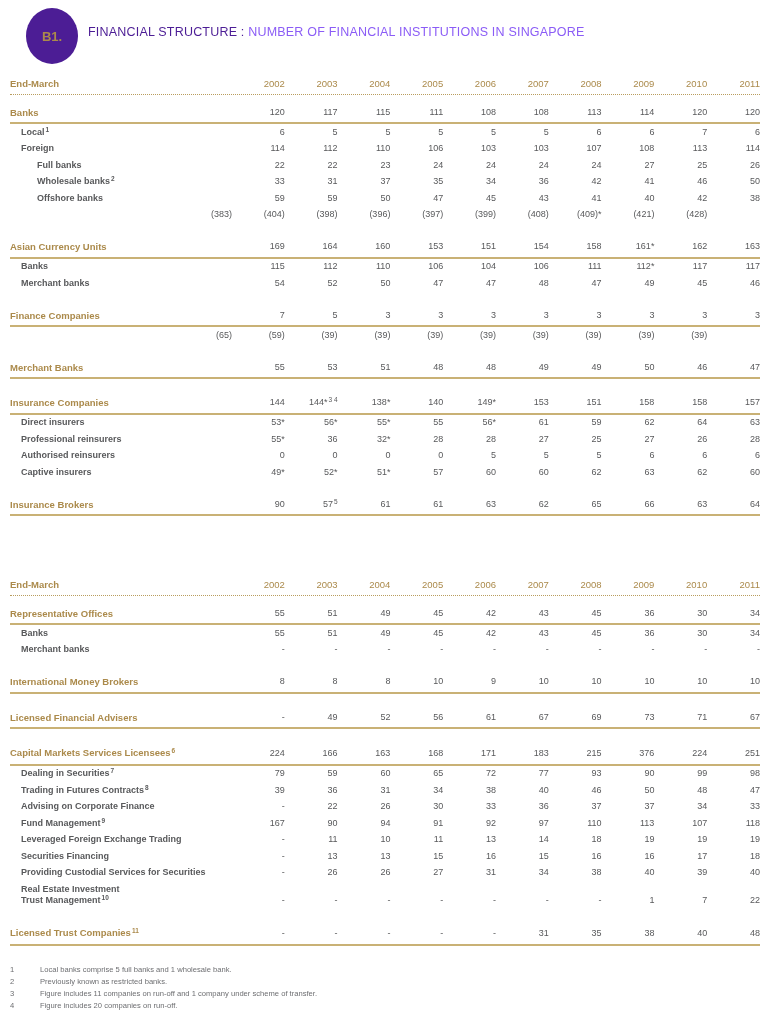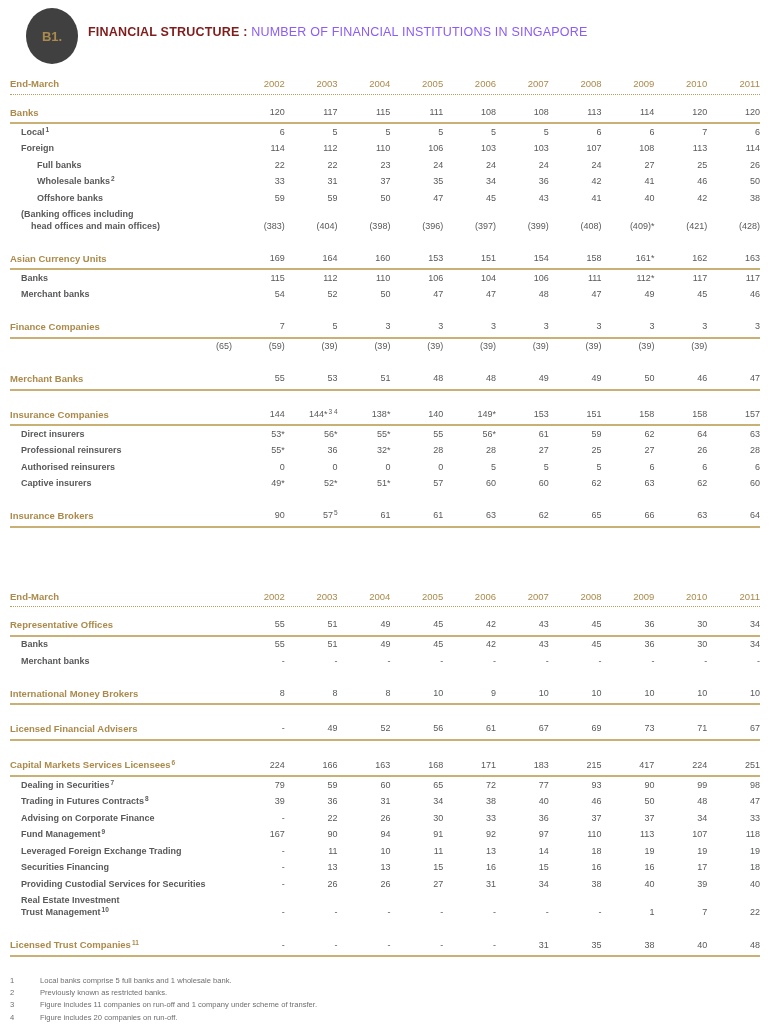--- a/index.html
+++ b/index.html
@@ -8,26 +8,26 @@
     font-family:"Liberation Sans","DejaVu Sans",sans-serif;
     color:#58595b;
     width:770px; height:1029px; overflow:hidden; position:relative;
   }
   .page { padding:0 10px; }
 
   
   .doc-header { position:relative; height:74px; }
   .badge {
     position:absolute; left:16px; top:8px; width:52px; height:56px;
-    background:#404040; border-radius:50%;
+    background:#4c1d95; border-radius:50%;
     display:flex; align-items:center; justify-content:center;
     color:#ab8a4b; font-weight:bold; font-size:13px;
   }
   .title-line { position:absolute; left:78px; top:25px; font-size:12.5px; letter-spacing:.2px; }
-  .title-bold { color:#7f1d1d; font-weight:bold; }
+  .title-bold { color:#4c1d95; font-weight:normal; }
   .title-rest { color:#8b5cf6; font-weight:normal; }
 
   
   .tbl { width:750px; }
   .row {
     display:grid;
     grid-template-columns:222px repeat(10,1fr);
     align-items:end;
     font-size:9px; line-height:11.5px;
   }
@@ -156,21 +156,20 @@
             <div class="val">50</div>
             <div class="val">47</div>
             <div class="val">45</div>
             <div class="val">43</div>
             <div class="val">41</div>
             <div class="val">40</div>
             <div class="val">42</div>
             <div class="val">38</div>
           </div>
           <div class="row sub-row ind-1">
-            <div class="lbl">(Banking offices including<span class="l2 hang">head offices and main offices)</span></div>
             <div class="val">(383)</div>
             <div class="val">(404)</div>
             <div class="val">(398)</div>
             <div class="val">(396)</div>
             <div class="val">(397)</div>
             <div class="val">(399)</div>
             <div class="val">(408)</div>
             <div class="val">(409)*</div>
             <div class="val">(421)</div>
             <div class="val">(428)</div>
@@ -431,21 +430,21 @@
         <div class="section">
           <div class="row sec-row">
             <div class="lbl">Capital Markets Services Licensees<sup>6</sup></div>
             <div class="val">224</div>
             <div class="val">166</div>
             <div class="val">163</div>
             <div class="val">168</div>
             <div class="val">171</div>
             <div class="val">183</div>
             <div class="val">215</div>
-            <div class="val">417</div>
+            <div class="val">376</div>
             <div class="val">224</div>
             <div class="val">251</div>
           </div>
           <div class="row sub-row ind-1">
             <div class="lbl">Dealing in Securities<sup>7</sup></div>
             <div class="val">79</div>
             <div class="val">59</div>
             <div class="val">60</div>
             <div class="val">65</div>
             <div class="val">72</div>

